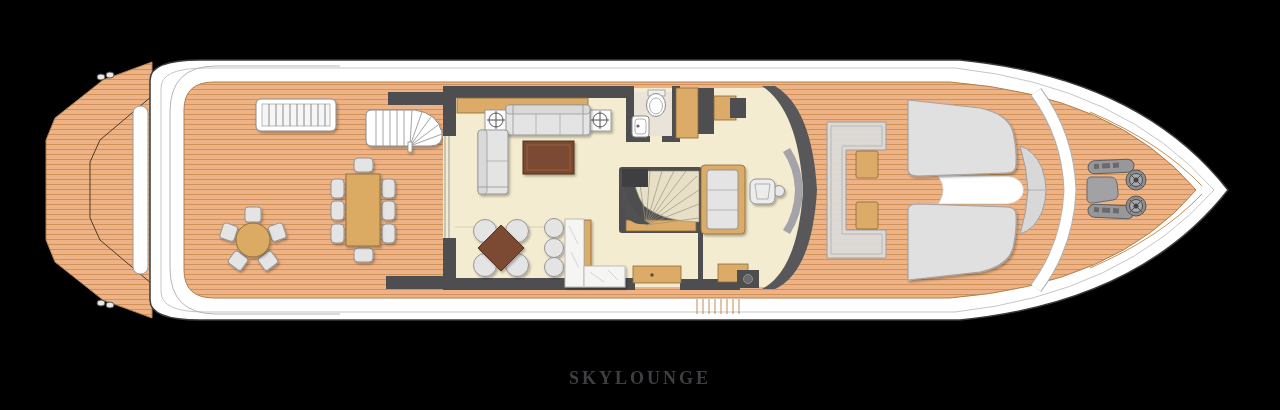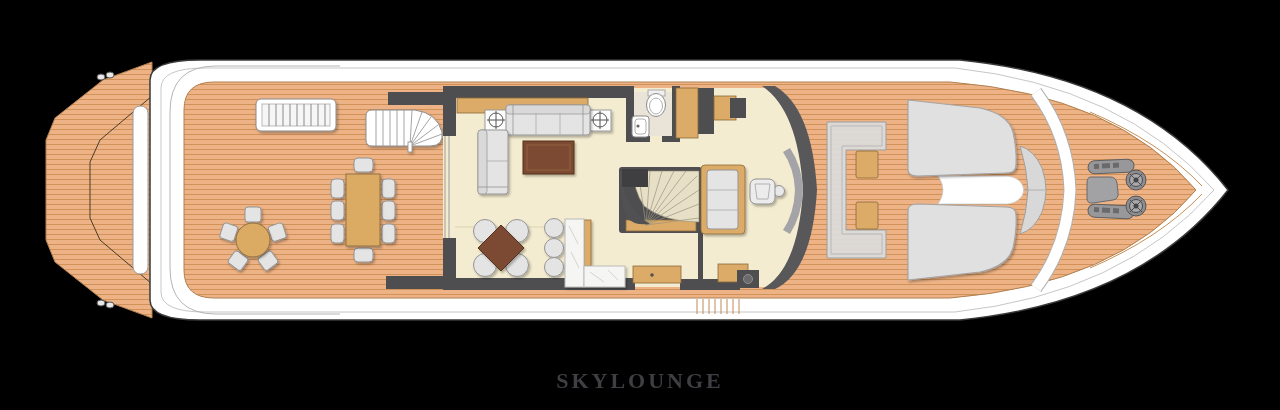--- a/index.html
+++ b/index.html
@@ -20,21 +20,21 @@
   .floor{fill:var(--c-floor);}
   .wall{fill:var(--c-wall);}
   .wood{fill:var(--c-wood);stroke:var(--c-woodline);stroke-width:0.8;}
   .uph{fill:var(--c-uph);stroke:var(--c-uphline);stroke-width:1;}
   .brown{fill:var(--c-brown);stroke:#54301d;stroke-width:1;}
   .marble{fill:var(--c-marble);stroke:#bcbcbc;stroke-width:1;}
   .pad{fill:var(--c-pad);stroke:var(--c-padline);stroke-width:1.2;}
   .gray-metal{fill:#98989b;stroke:#5e5e60;stroke-width:1;}
   .deck-title{
     position:absolute;left:0;right:0;top:368px;text-align:center;
-    font-family:"Liberation Serif",serif;font-weight:bold;font-size:22px;
+    font-family:"Liberation Serif",serif;font-weight:bold;font-size:18px;
     letter-spacing:3px;color:var(--c-title);
   }
 </style>
 </head>
 <body>
 
 <div id="stage">
 <svg id="plan-svg" width="1280" height="410" viewBox="0 0 1280 410">
   <defs>
     <pattern id="plank" width="8" height="5" patternUnits="userSpaceOnUse">

